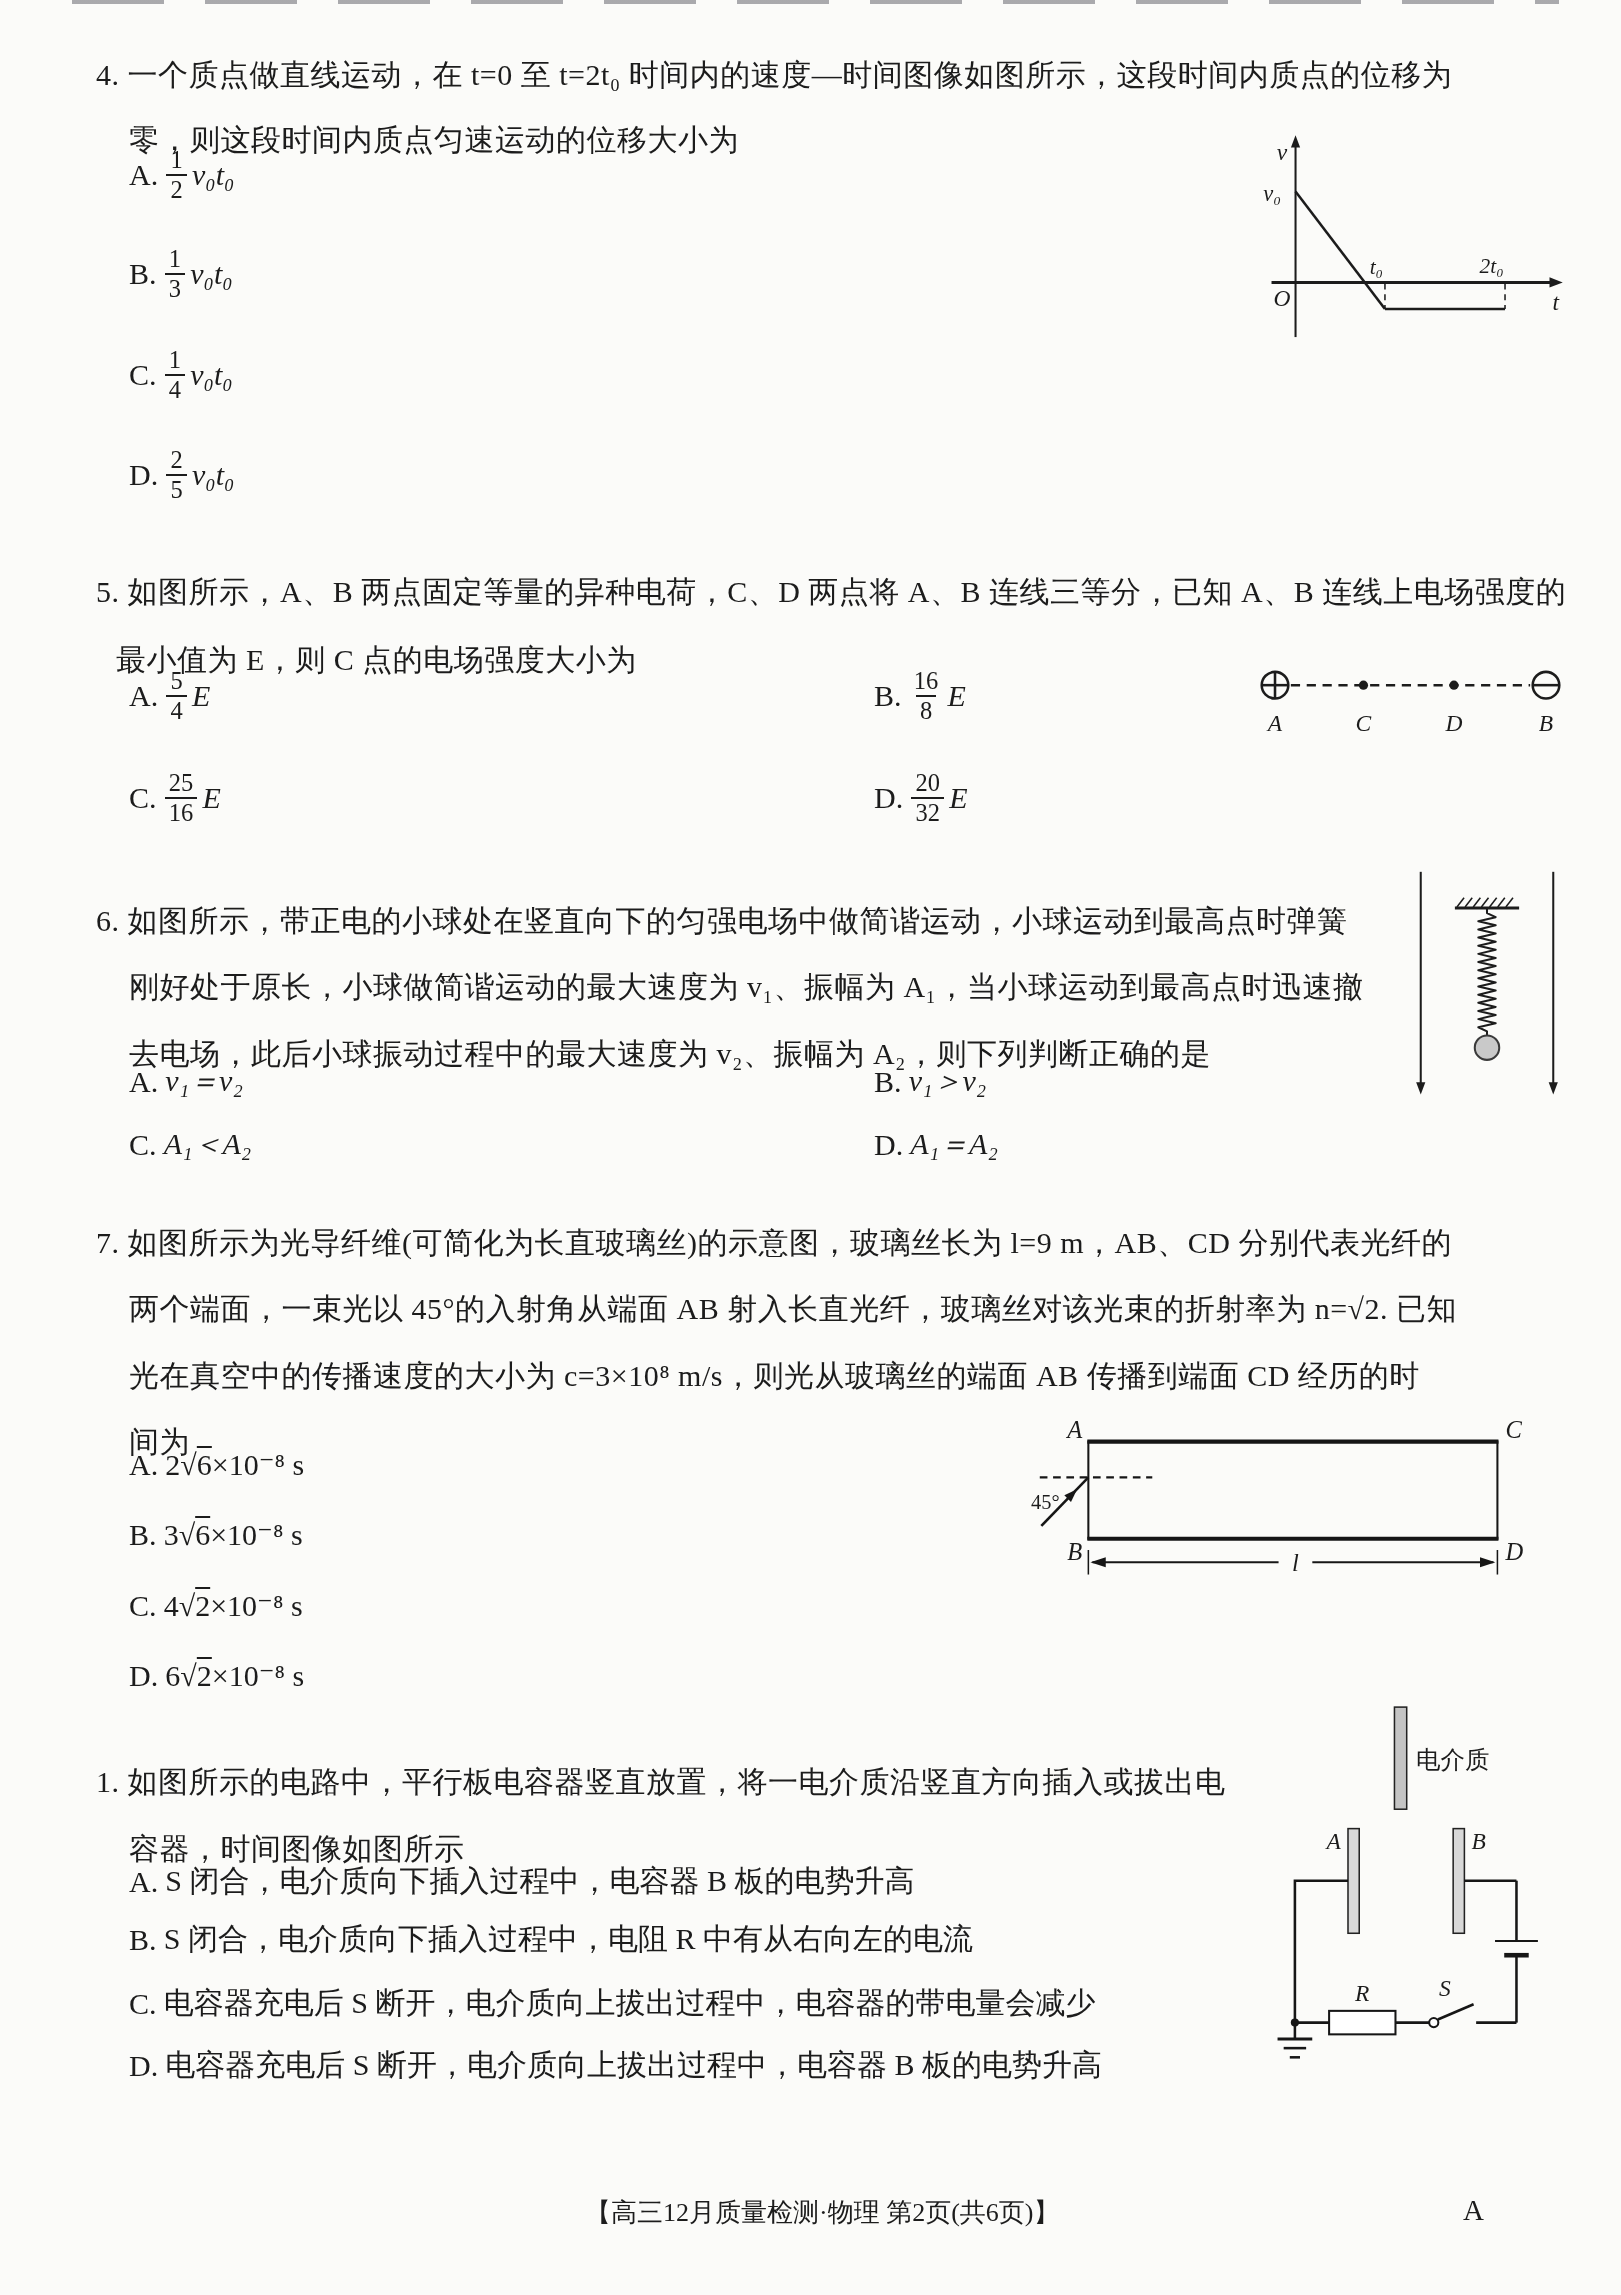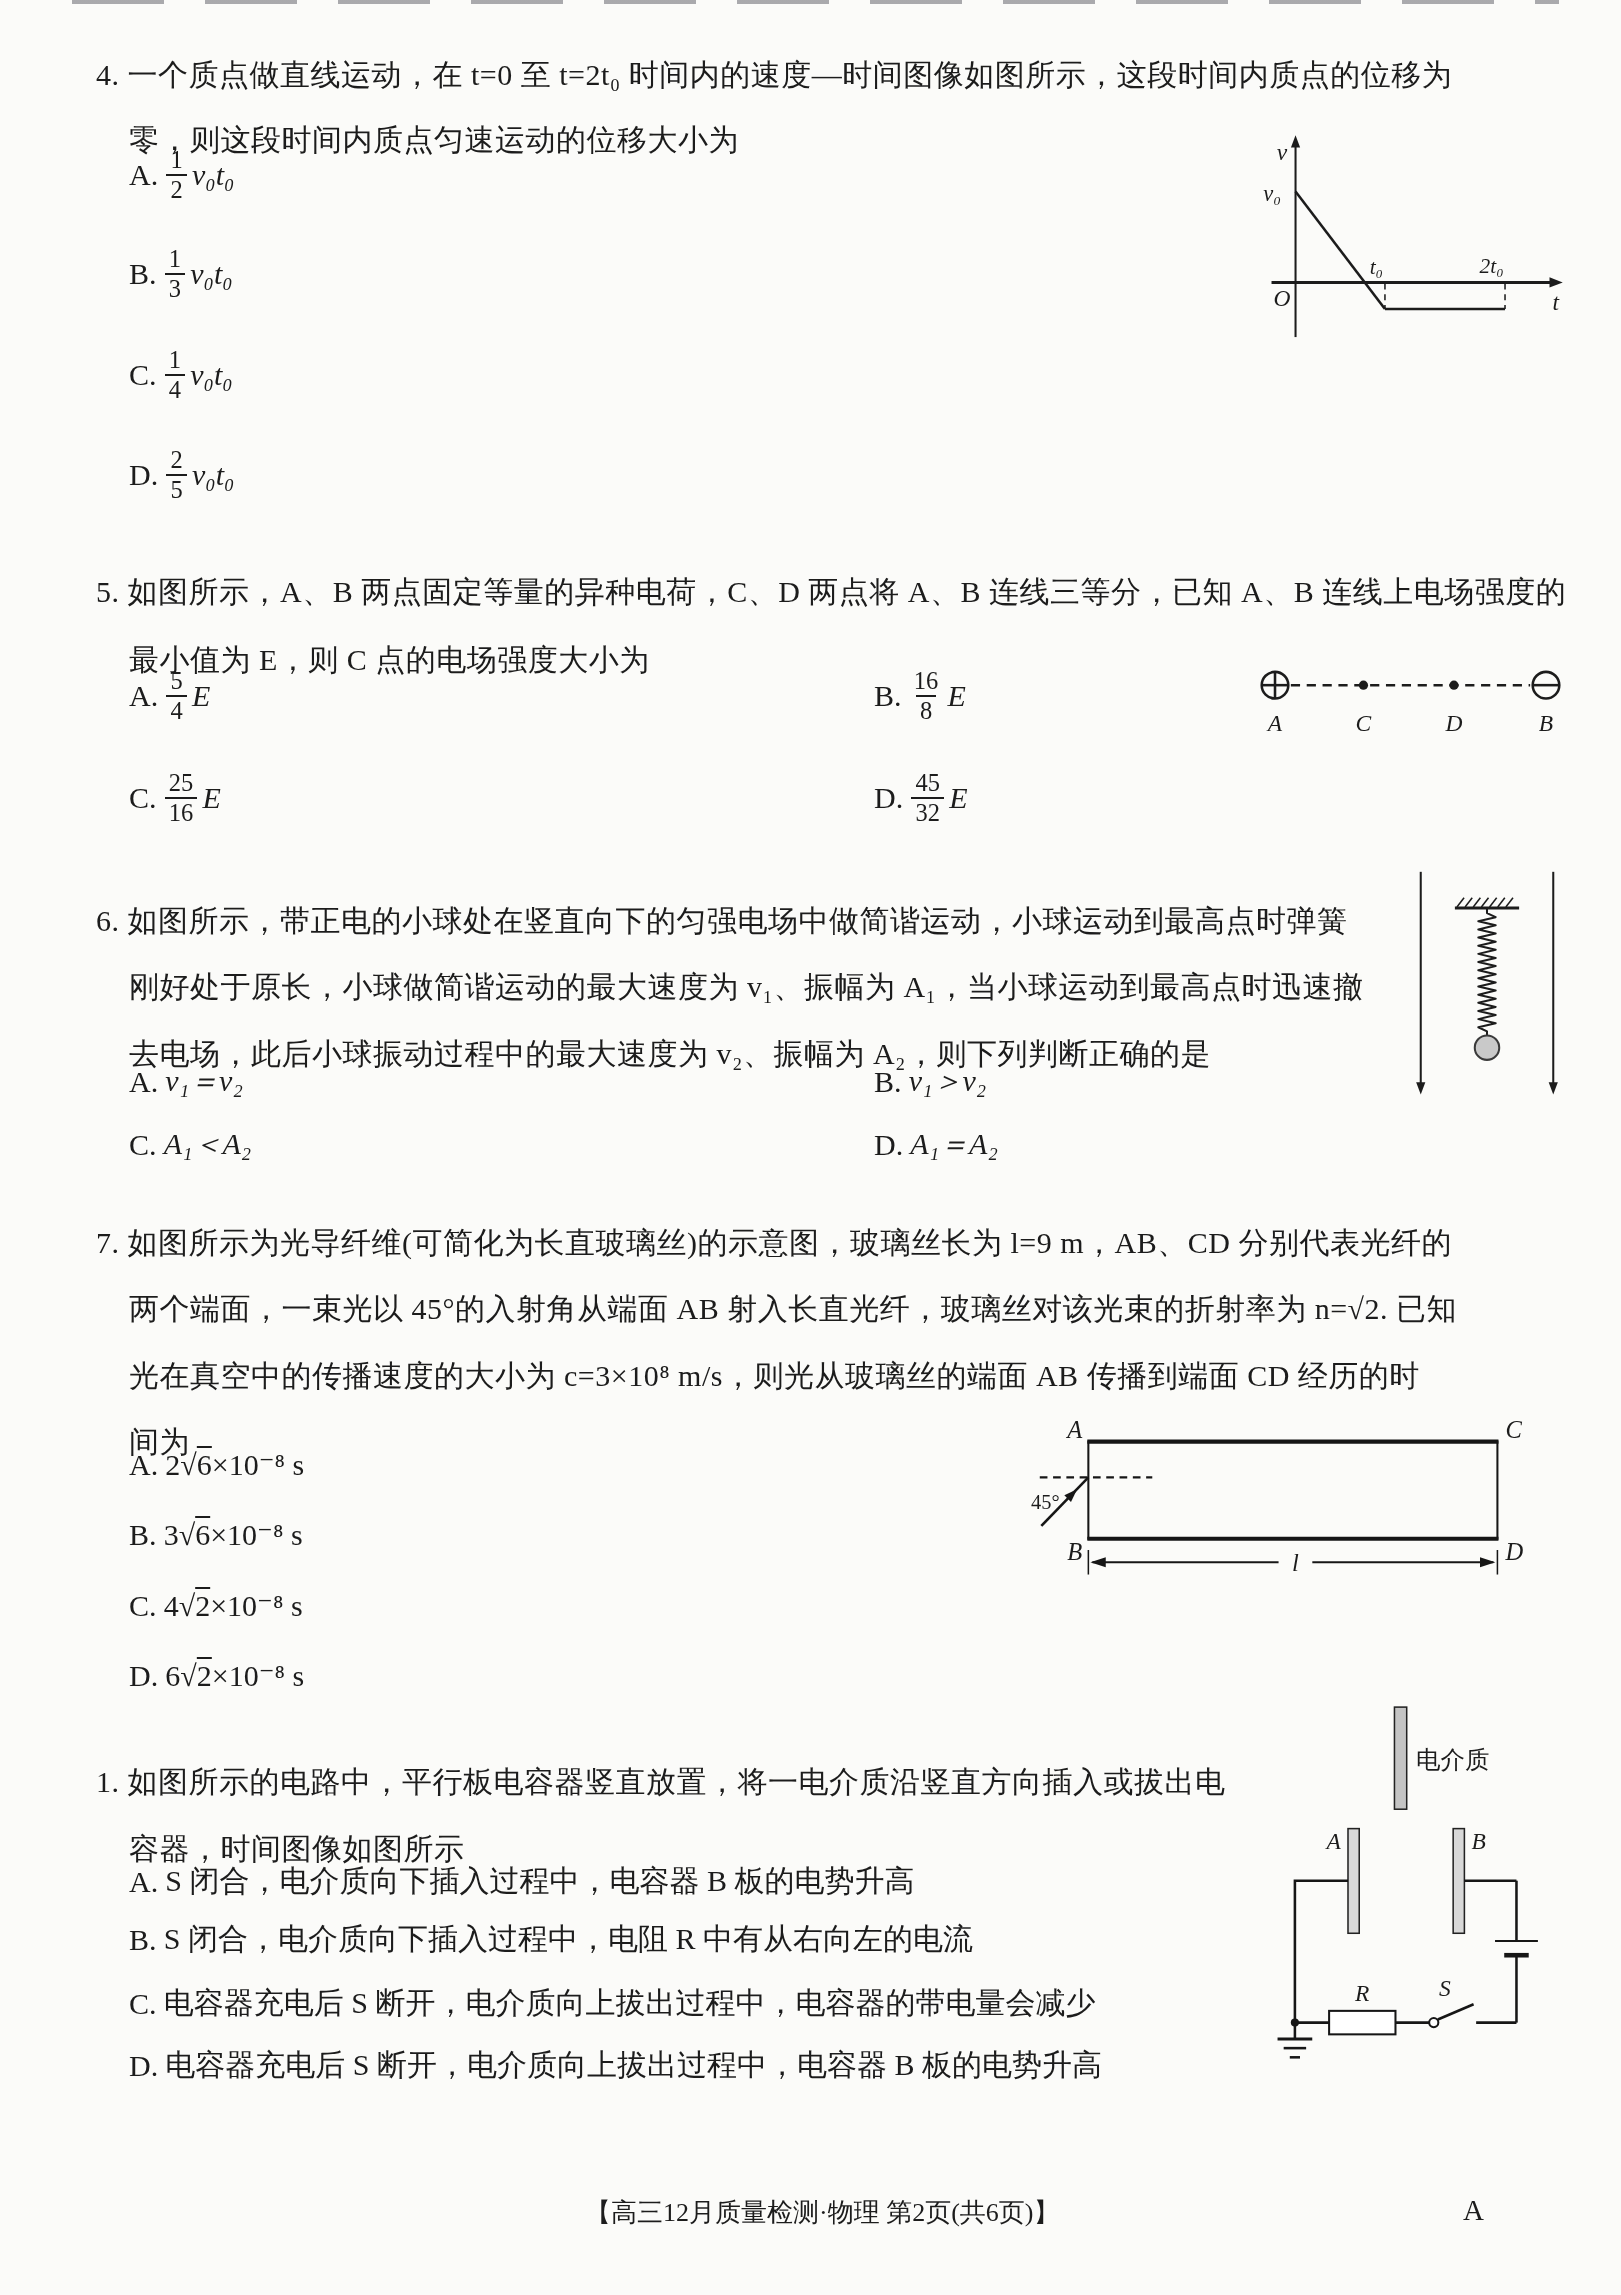--- a/index.html
+++ b/index.html
@@ -77,21 +77,21 @@
   <line x1="505" y1="300" x2="505" y2="350" stroke="#1c1c1c" stroke-width="3" stroke-dasharray="12 9"></line>
   <text x="58" y="58" font-size="46" font-style="italic">v</text>
   <text x="32" y="138" font-size="44" font-style="italic">v₀</text>
   <text x="52" y="345" font-size="46" font-style="italic">O</text>
   <text x="240" y="282" font-size="42" font-style="italic">t₀</text>
   <text x="455" y="280" font-size="42" font-style="italic">2t₀</text>
   <text x="598" y="352" font-size="46" font-style="italic">t</text>
 </svg>
 
 <div class="line" style="left:96px;top:540px">5. 如图所示，A、B 两点固定等量的异种电荷，C、D 两点将 A、B 连线三等分，已知 A、B 连线上电场强度的</div>
-<div class="line" style="left:129px;top:608px">最小值为 E，则 C 点的电场强度大小为</div>
+<div class="line" style="left:116px;top:608px">最小值为 E，则 C 点的电场强度大小为</div>
 
 <div class="opt" style="left:129px;top:667px">
   <span class="lab">A.</span>
   <span class="frac">
       <span class="num">5</span>
       <span class="den">4</span>
     </span>
   <span class="var">E</span>
 </div>
 <div class="opt" style="left:874px;top:667px">
@@ -106,21 +106,21 @@
   <span class="lab">C.</span>
   <span class="frac">
       <span class="num">25</span>
       <span class="den">16</span>
     </span>
   <span class="var">E</span>
 </div>
 <div class="opt" style="left:874px;top:769px">
   <span class="lab">D.</span>
   <span class="frac">
-      <span class="num">45</span>
+      <span class="num">20</span>
       <span class="den">32</span>
     </span>
   <span class="var">E</span>
 </div>
 
 <svg style="left:1252px;top:657px" width="317" height="87" viewBox="0 0 620 170">
   <circle cx="45" cy="55" r="26" fill="none" stroke="#1c1c1c" stroke-width="5"></circle>
   <line x1="45" y1="29" x2="45" y2="81" stroke="#1c1c1c" stroke-width="5"></line>
   <line x1="19" y1="55" x2="71" y2="55" stroke="#1c1c1c" stroke-width="5"></line>
   <circle cx="575" cy="55" r="26" fill="none" stroke="#1c1c1c" stroke-width="5"></circle>

